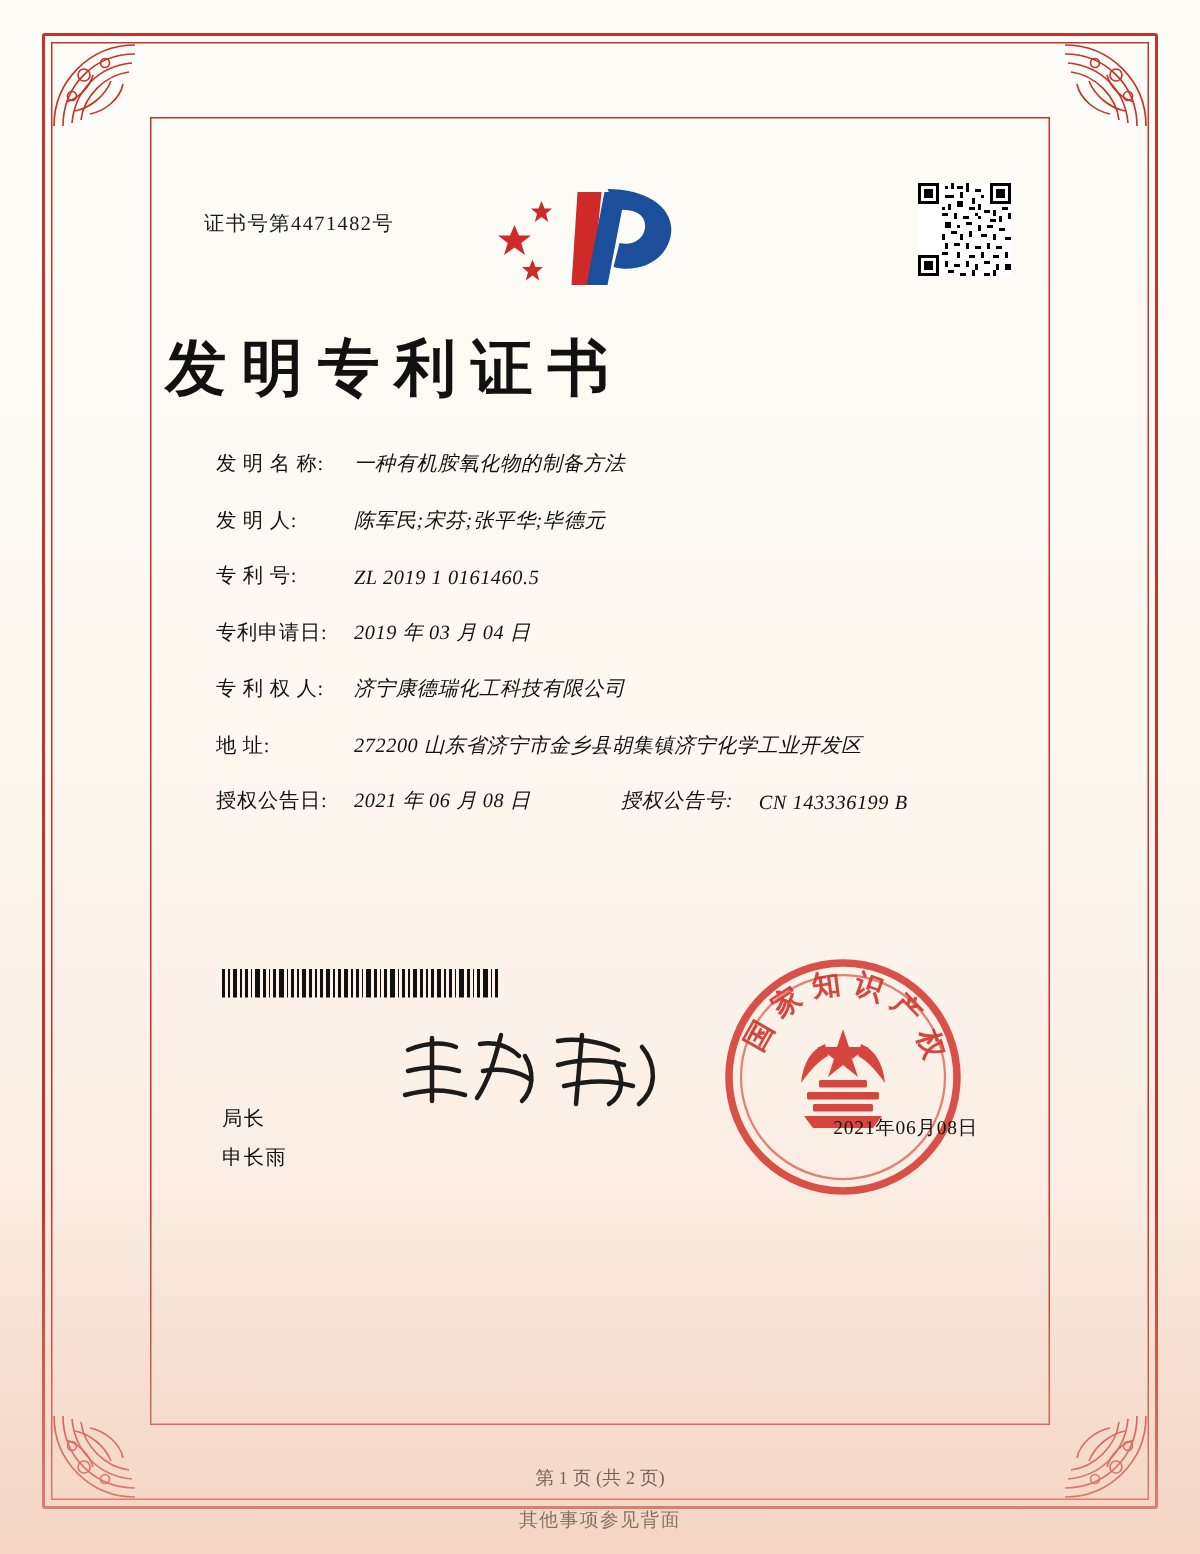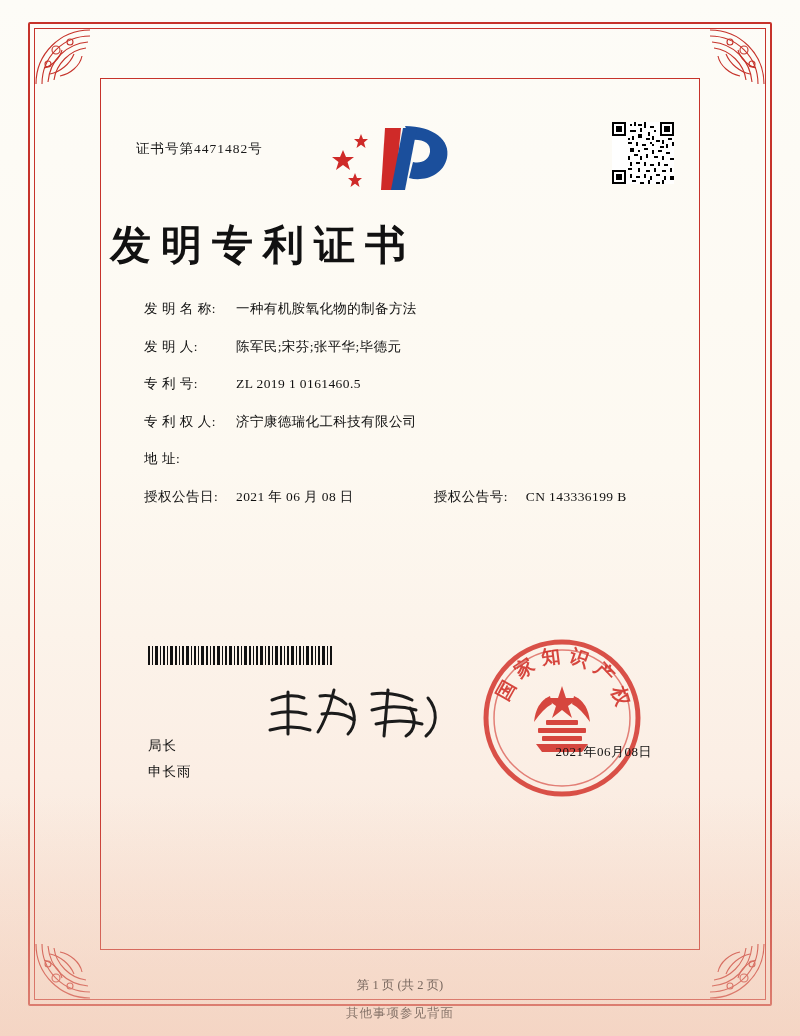--- a/index.html
+++ b/index.html
@@ -65,30 +65,30 @@
     font-weight:700;
     text-indent:10px;
   }
   .fields{
     position:absolute;left:44px;right:30px;top:222px;
     font-size:13.5px;color:#111;
   }
   .field{
     margin-bottom:19.5px;
     display:flex;
-    align-items:center;
+    align-items:flex-end;
     white-space:nowrap;
   }
   .flabel{
     width:92px;flex:0 0 92px;
     letter-spacing:0.5px;
   }
-  .fvalue{letter-spacing:0.4px;}
+  .fvalue{letter-spacing:0.4px;font-style:italic;}
   .field.dual .fvalue{margin-right:0;}
-  .sub-label{margin-left:80px;width:auto;}
+  .sub-label{margin-left:60px;width:auto;font-style:italic;}
   .paras{
     position:absolute;left:44px;right:34px;top:404px;
     font-size:13px;line-height:25px;color:#111;text-align:justify;
   }
   .paras p{margin:0 0 2px 0;text-indent:26px;}
   .barcode{
     position:absolute;left:48px;top:568px;
     width:186px;height:19px;
   }
   .sign-block{
@@ -308,25 +308,30 @@
       </div>
       <div class="field">
         <span class="flabel">发 明 人:</span>
         <span class="fvalue">陈军民;宋芬;张平华;毕德元</span>
       </div>
       <div class="field">
         <span class="flabel">专 利 号:</span>
         <span class="fvalue">ZL 2019 1 0161460.5</span>
       </div>
       <div class="field">
+        <span class="flabel">专利申请日:</span>
+        <span class="fvalue">2019 年 03 月 04 日</span>
+      </div>
+      <div class="field">
         <span class="flabel">专 利 权 人:</span>
         <span class="fvalue">济宁康德瑞化工科技有限公司</span>
       </div>
       <div class="field">
         <span class="flabel">地 址:</span>
+        <span class="fvalue">272200 山东省济宁市金乡县胡集镇济宁化学工业开发区</span>
       </div>
       <div class="field dual">
         <span class="flabel">授权公告日:</span>
         <span class="fvalue">2021 年 06 月 08 日</span>
         <span class="flabel sub-label">授权公告号:</span>
         <span class="fvalue">CN 143336199 B</span>
       </div>
     </div>
 
     <div class="paras">

